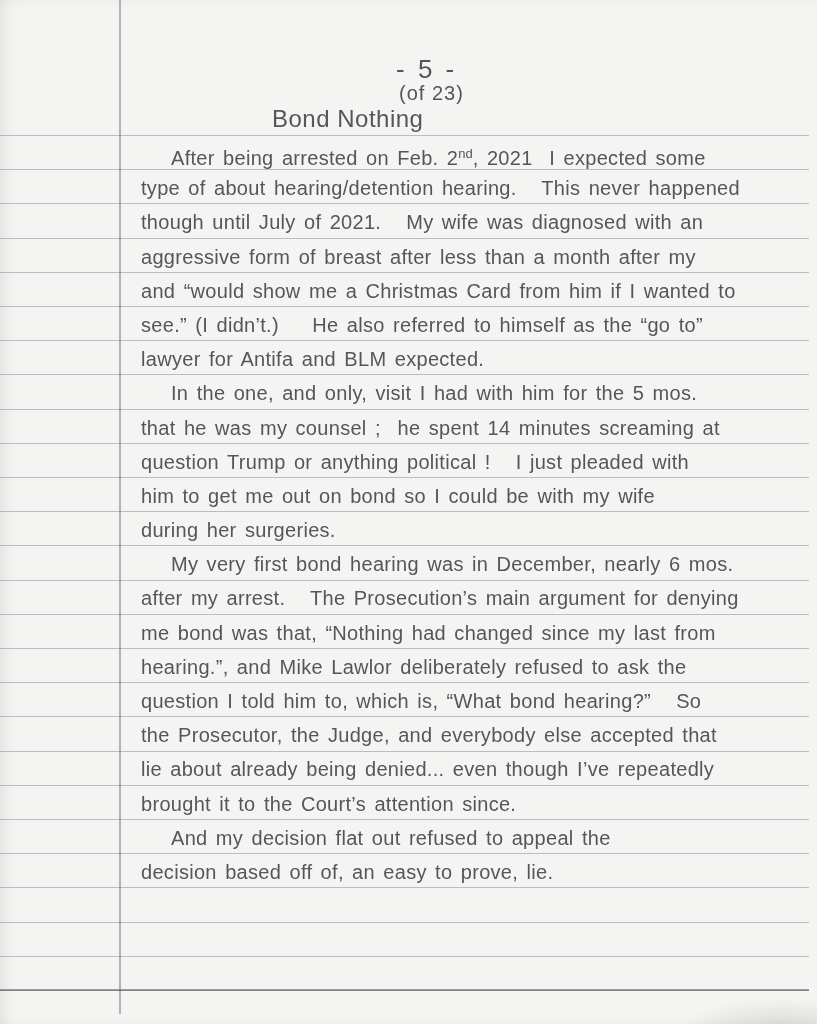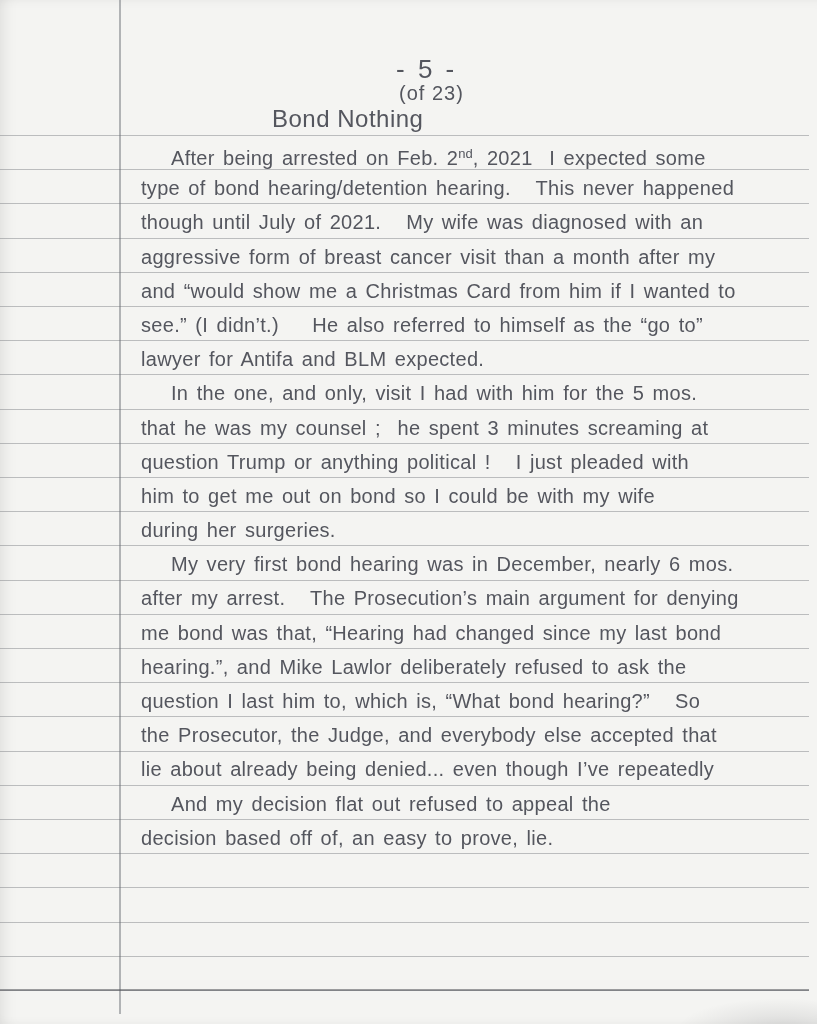--- a/index.html
+++ b/index.html
@@ -95,35 +95,36 @@
   <div class="margin-line"></div>
   <div class="bottom-rule"></div>
   <div class="smudge"></div>
 
   <div class="page-num ink">- 5 -</div>
   <div class="page-of ink">(of 23)</div>
   <div class="title ink">Bond Nothing</div>
 
   <div class="body ink">
     <div class="hline indent"><span>After being arrested on Feb. 2</span><span class="sup">nd</span><span>, 2021  I expected some</span></div>
-    <div class="hline">type of bond hearing/detention hearing.   This never happened</div>
+    <div class="hline">type of about hearing/detention hearing.   This never happened</div>
     <div class="hline">though until July of 2021.   My wife was diagnosed with an</div>
-    <div class="hline">aggressive form of breast cancer visit than a month after my</div>
+    <div class="hline">aggressive form of breast after less than a month after my</div>
     <div class="hline">and “would show me a Christmas Card from him if I wanted to</div>
     <div class="hline">see.” (I didn’t.)    He also referred to himself as the “go to”</div>
     <div class="hline">lawyer for Antifa and BLM expected.</div>
     <div class="hline indent">In the one, and only, visit I had with him for the 5 mos.</div>
-    <div class="hline">that he was my counsel ;  he spent 3 minutes screaming at</div>
+    <div class="hline">that he was my counsel ;  he spent 14 minutes screaming at</div>
     <div class="hline">question Trump or anything political !   I just pleaded with</div>
     <div class="hline">him to get me out on bond so I could be with my wife</div>
     <div class="hline">during her surgeries.</div>
     <div class="hline indent">My very first bond hearing was in December, nearly 6 mos.</div>
     <div class="hline">after my arrest.   The Prosecution’s main argument for denying</div>
-    <div class="hline">me bond was that, “Hearing had changed since my last bond</div>
+    <div class="hline">me bond was that, “Nothing had changed since my last from</div>
     <div class="hline">hearing.”, and Mike Lawlor deliberately refused to ask the</div>
-    <div class="hline">question I last him to, which is, “What bond hearing?”   So</div>
+    <div class="hline">question I told him to, which is, “What bond hearing?”   So</div>
     <div class="hline">the Prosecutor, the Judge, and everybody else accepted that</div>
     <div class="hline">lie about already being denied... even though I’ve repeatedly</div>
+    <div class="hline">brought it to the Court’s attention since.</div>
     <div class="hline indent">And my decision flat out refused to appeal the</div>
     <div class="hline">decision based off of, an easy to prove, lie.</div>
   </div>
 
 </div>
 
 </body></html>

